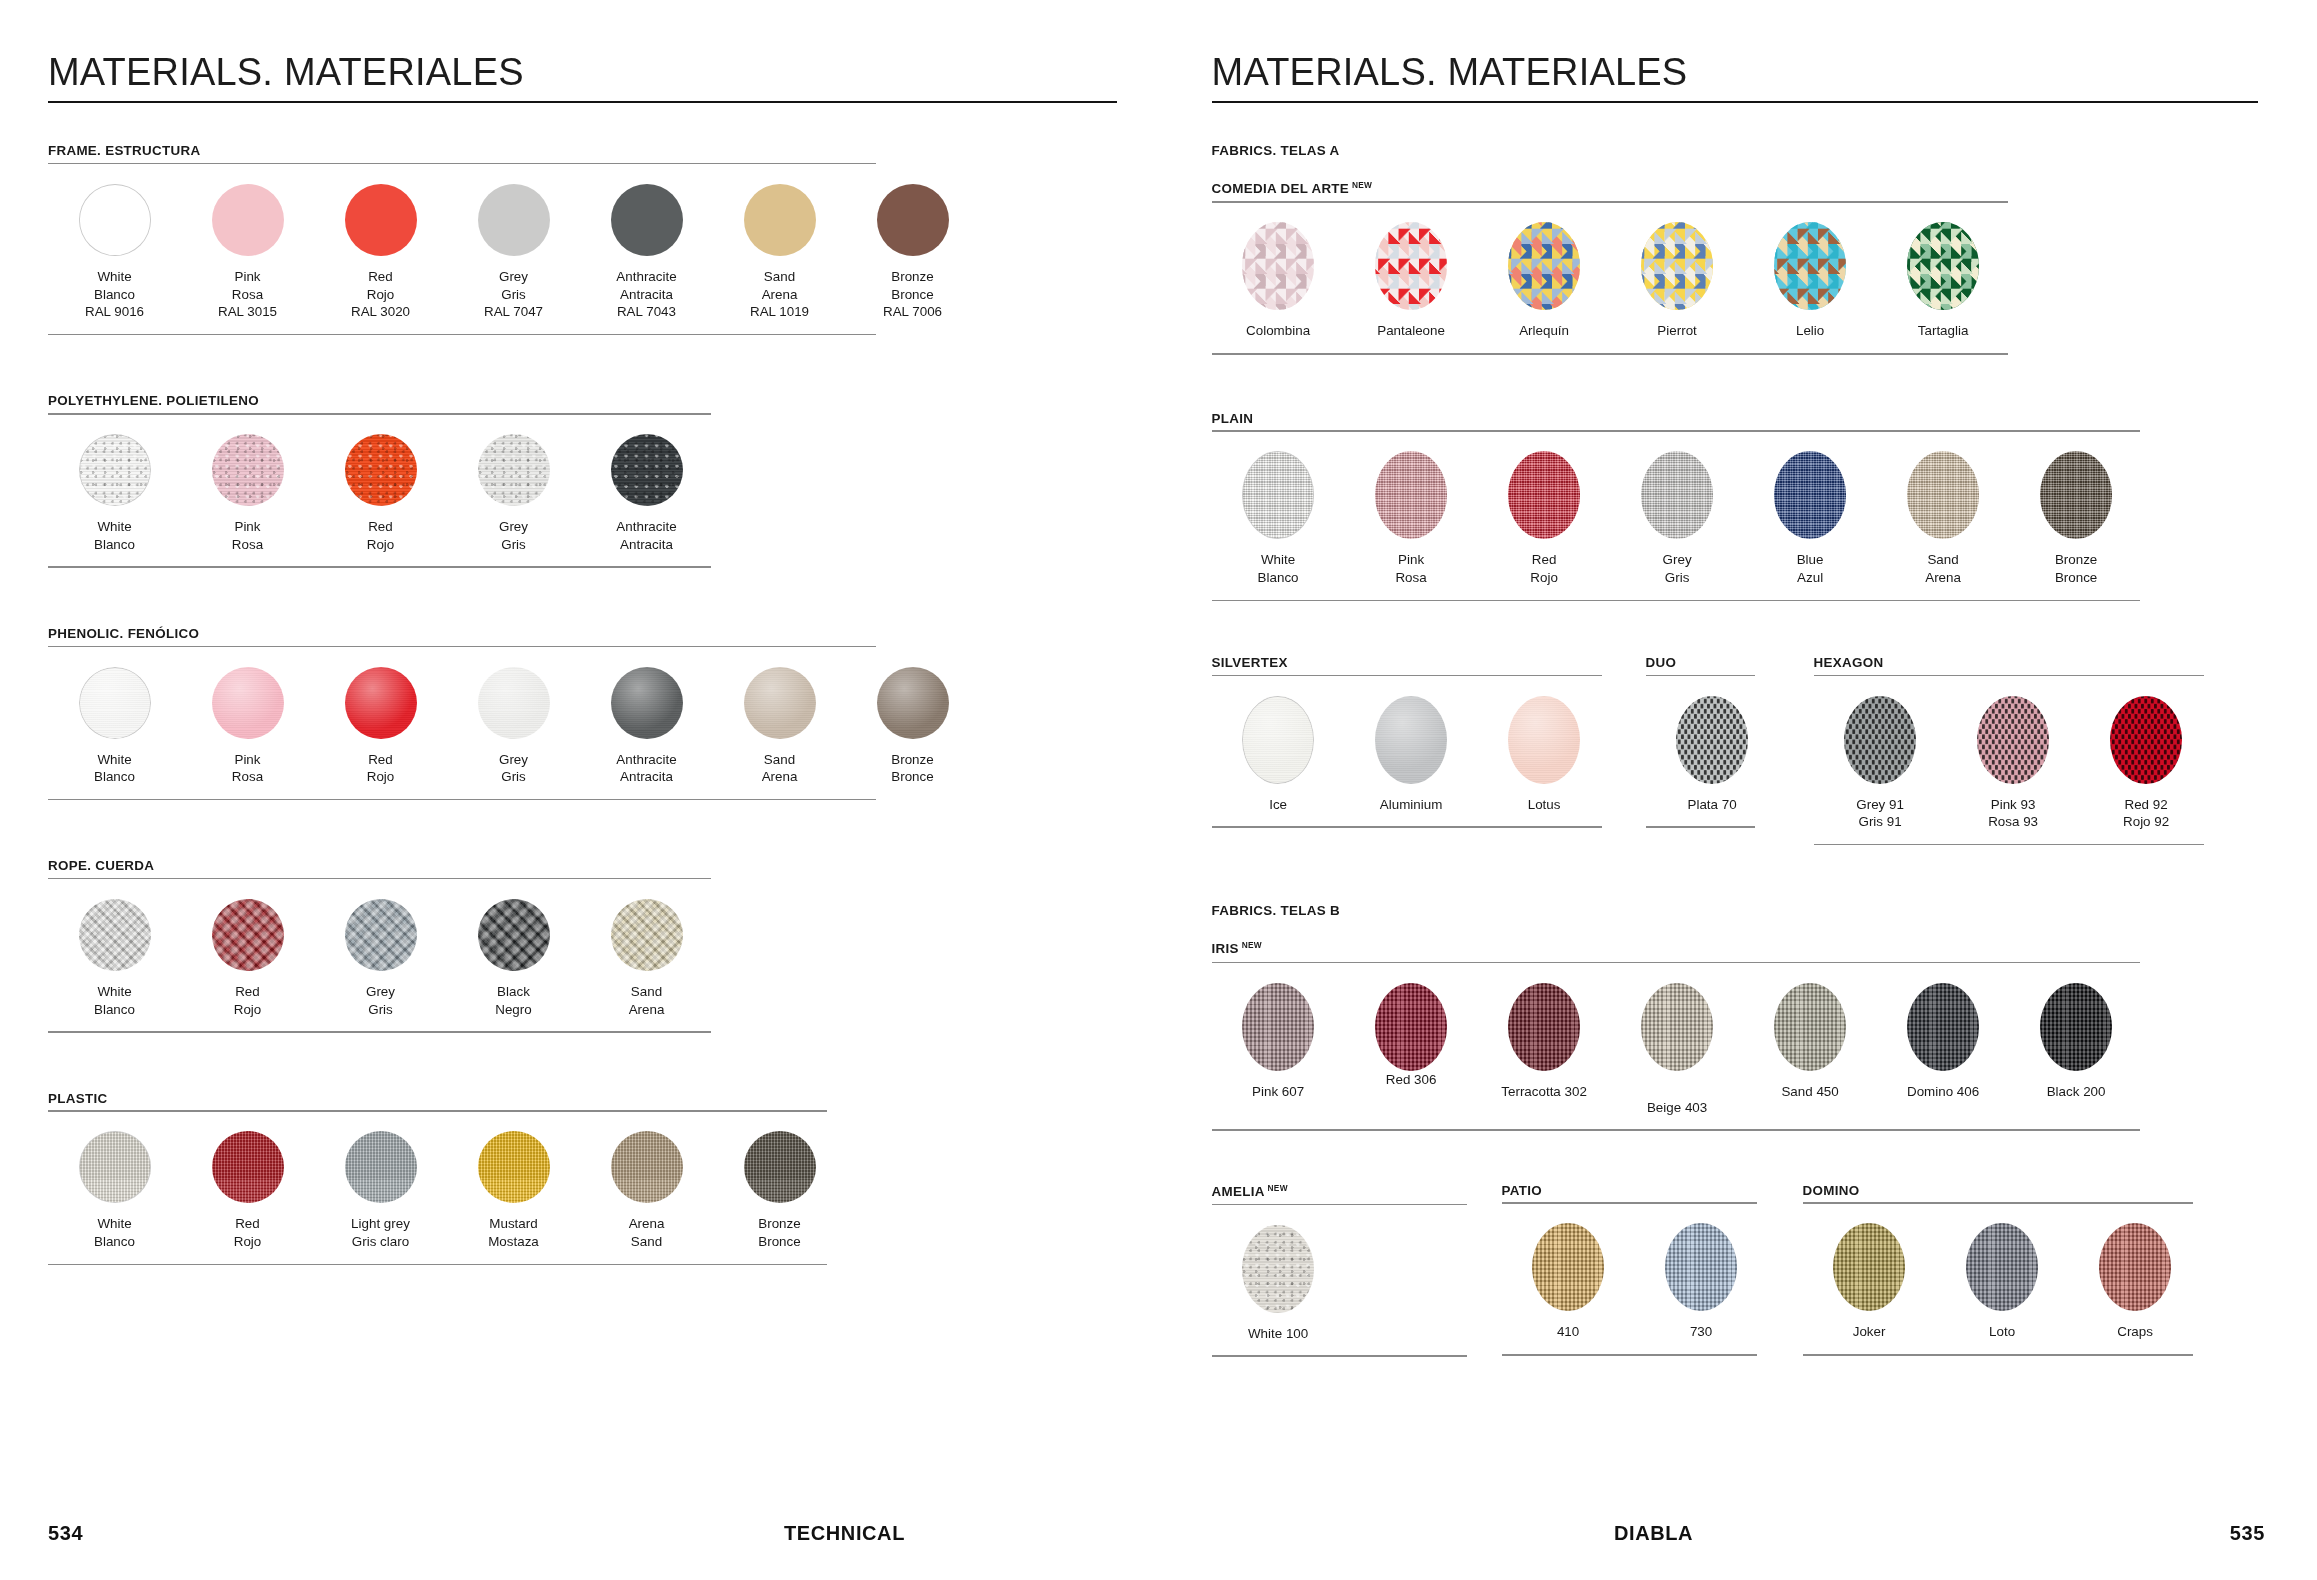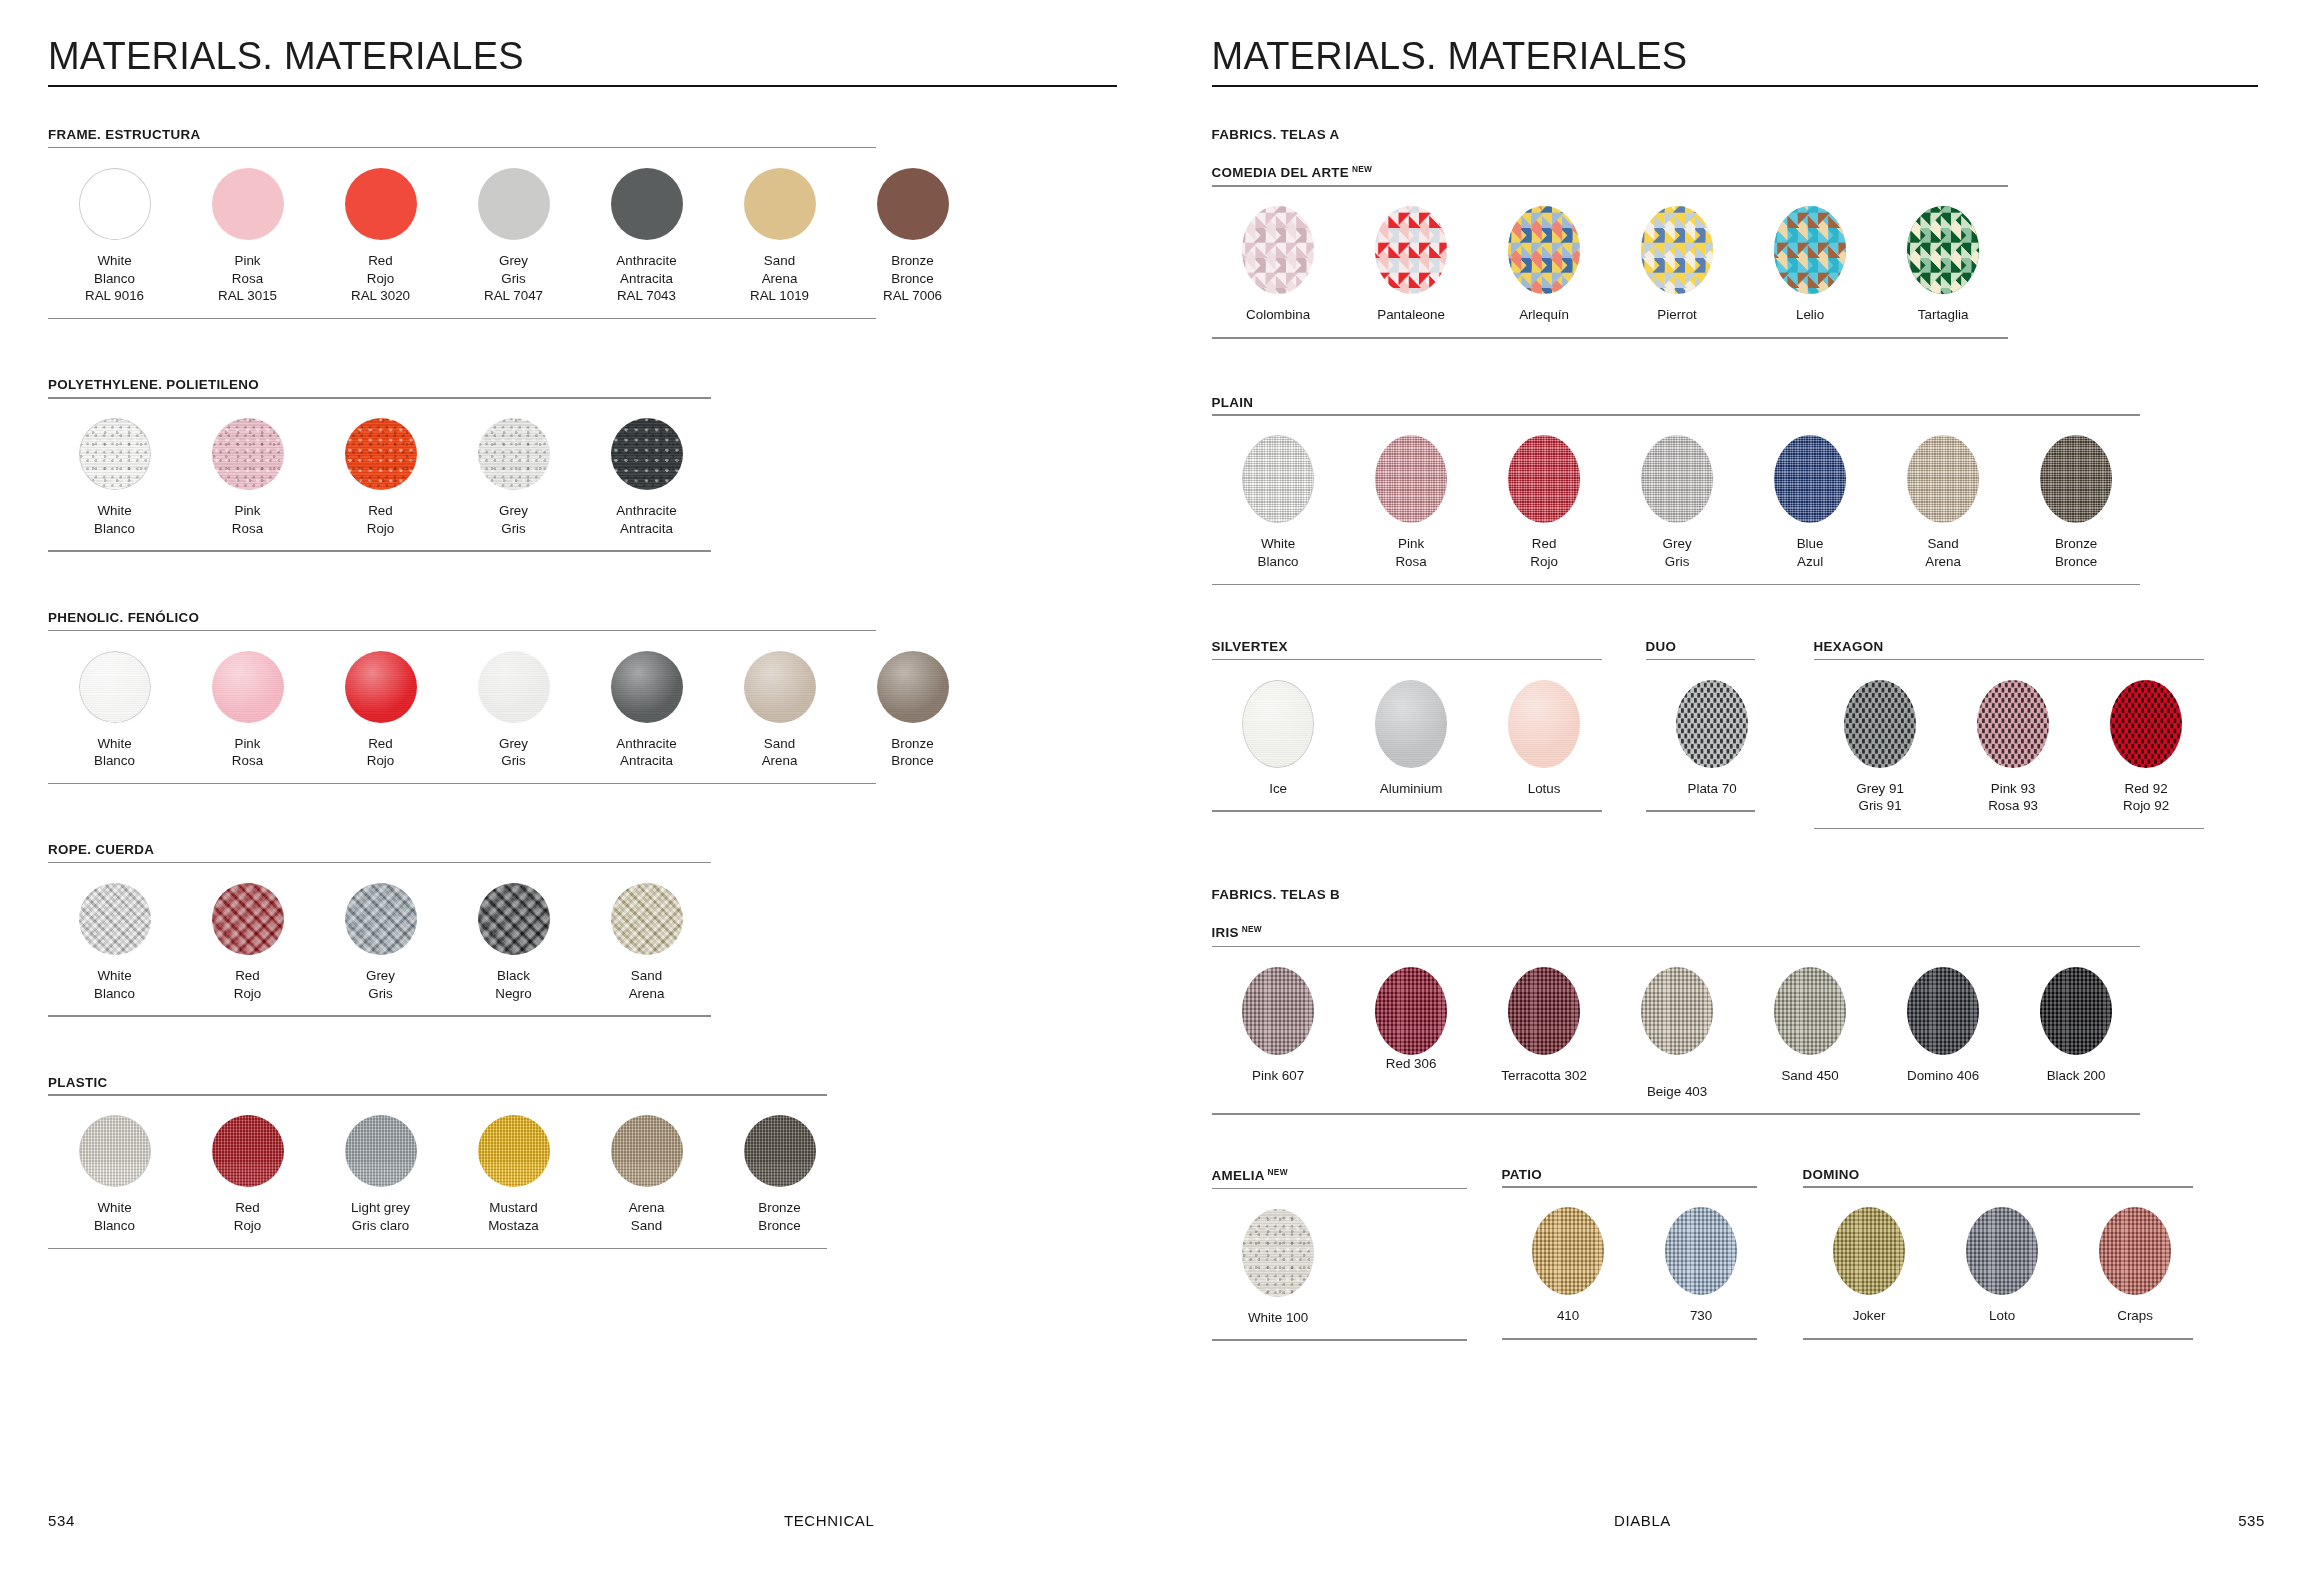--- a/index.html
+++ b/index.html
@@ -17,21 +17,21 @@
     overflow: hidden;
   }
   .spread {
     display: flex;
     width: 2318px;
     height: 1581px;
   }
   .sheet {
     position: relative;
     height: 1581px;
-    padding: 0;
+    padding: 16px;
   }
   .sheet.left  { width: 1193px; padding-left: 48px; padding-right: 37px; }
   .sheet.right { width: 1125px; padding-left: 18.6px; padding-right: 56px; }
 
   
   .page-title {
     font-size: 38px;
     font-weight: 400;
     letter-spacing: 0.2px;
     color: #1c1c1c;
@@ -108,25 +108,25 @@
 
   
   .footer {
     position: absolute;
     left: 0; right: 0;
     bottom: 0;
     height: 111px;
   }
   .footer-item {
     position: absolute;
-    font-size: 15px;
-    font-weight: 400;
+    font-size: 20px;
+    font-weight: 700;
     letter-spacing: 0.6px;
     color: #111;
-    bottom: 52px;
+    bottom: 36px;
   }
   #foot-534 { left: 48px; }
   #foot-technical { left: 784px; }
   #foot-diabla { left: 1614px; }
   #foot-535 { right: 53px; }
 
   
   .tex-weave {
     background-image:
       repeating-linear-gradient(0deg, rgba(255,255,255,.30) 0 1.1px, rgba(0,0,0,.16) 1.1px 2.4px),

